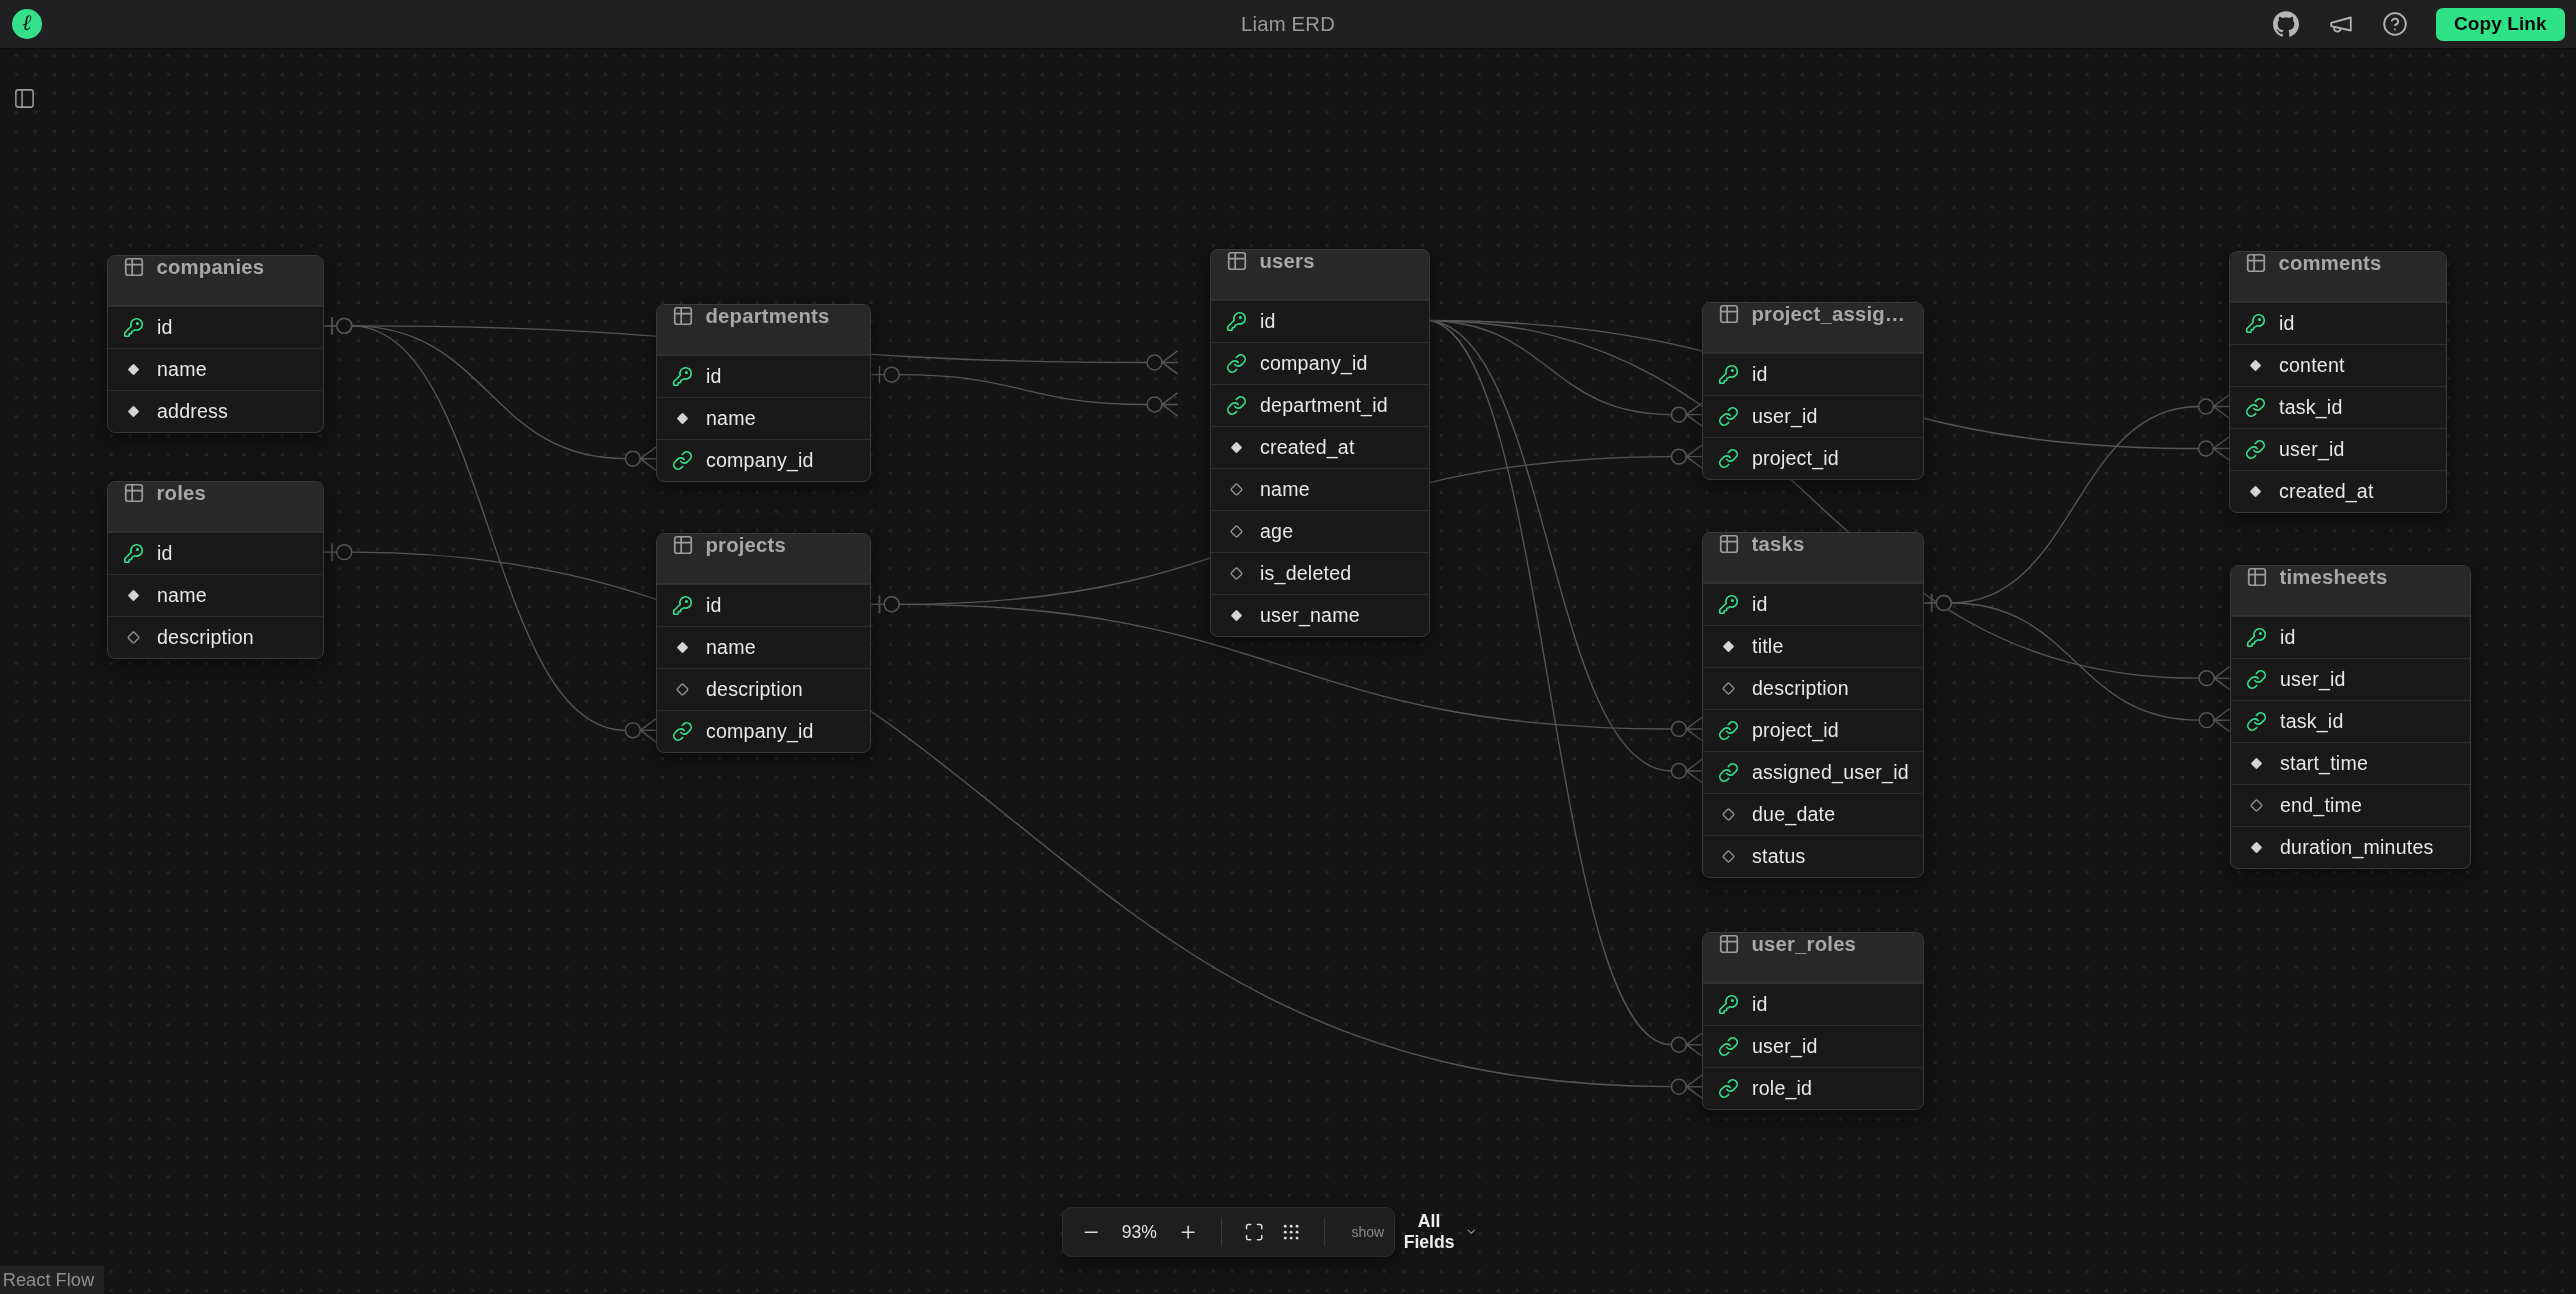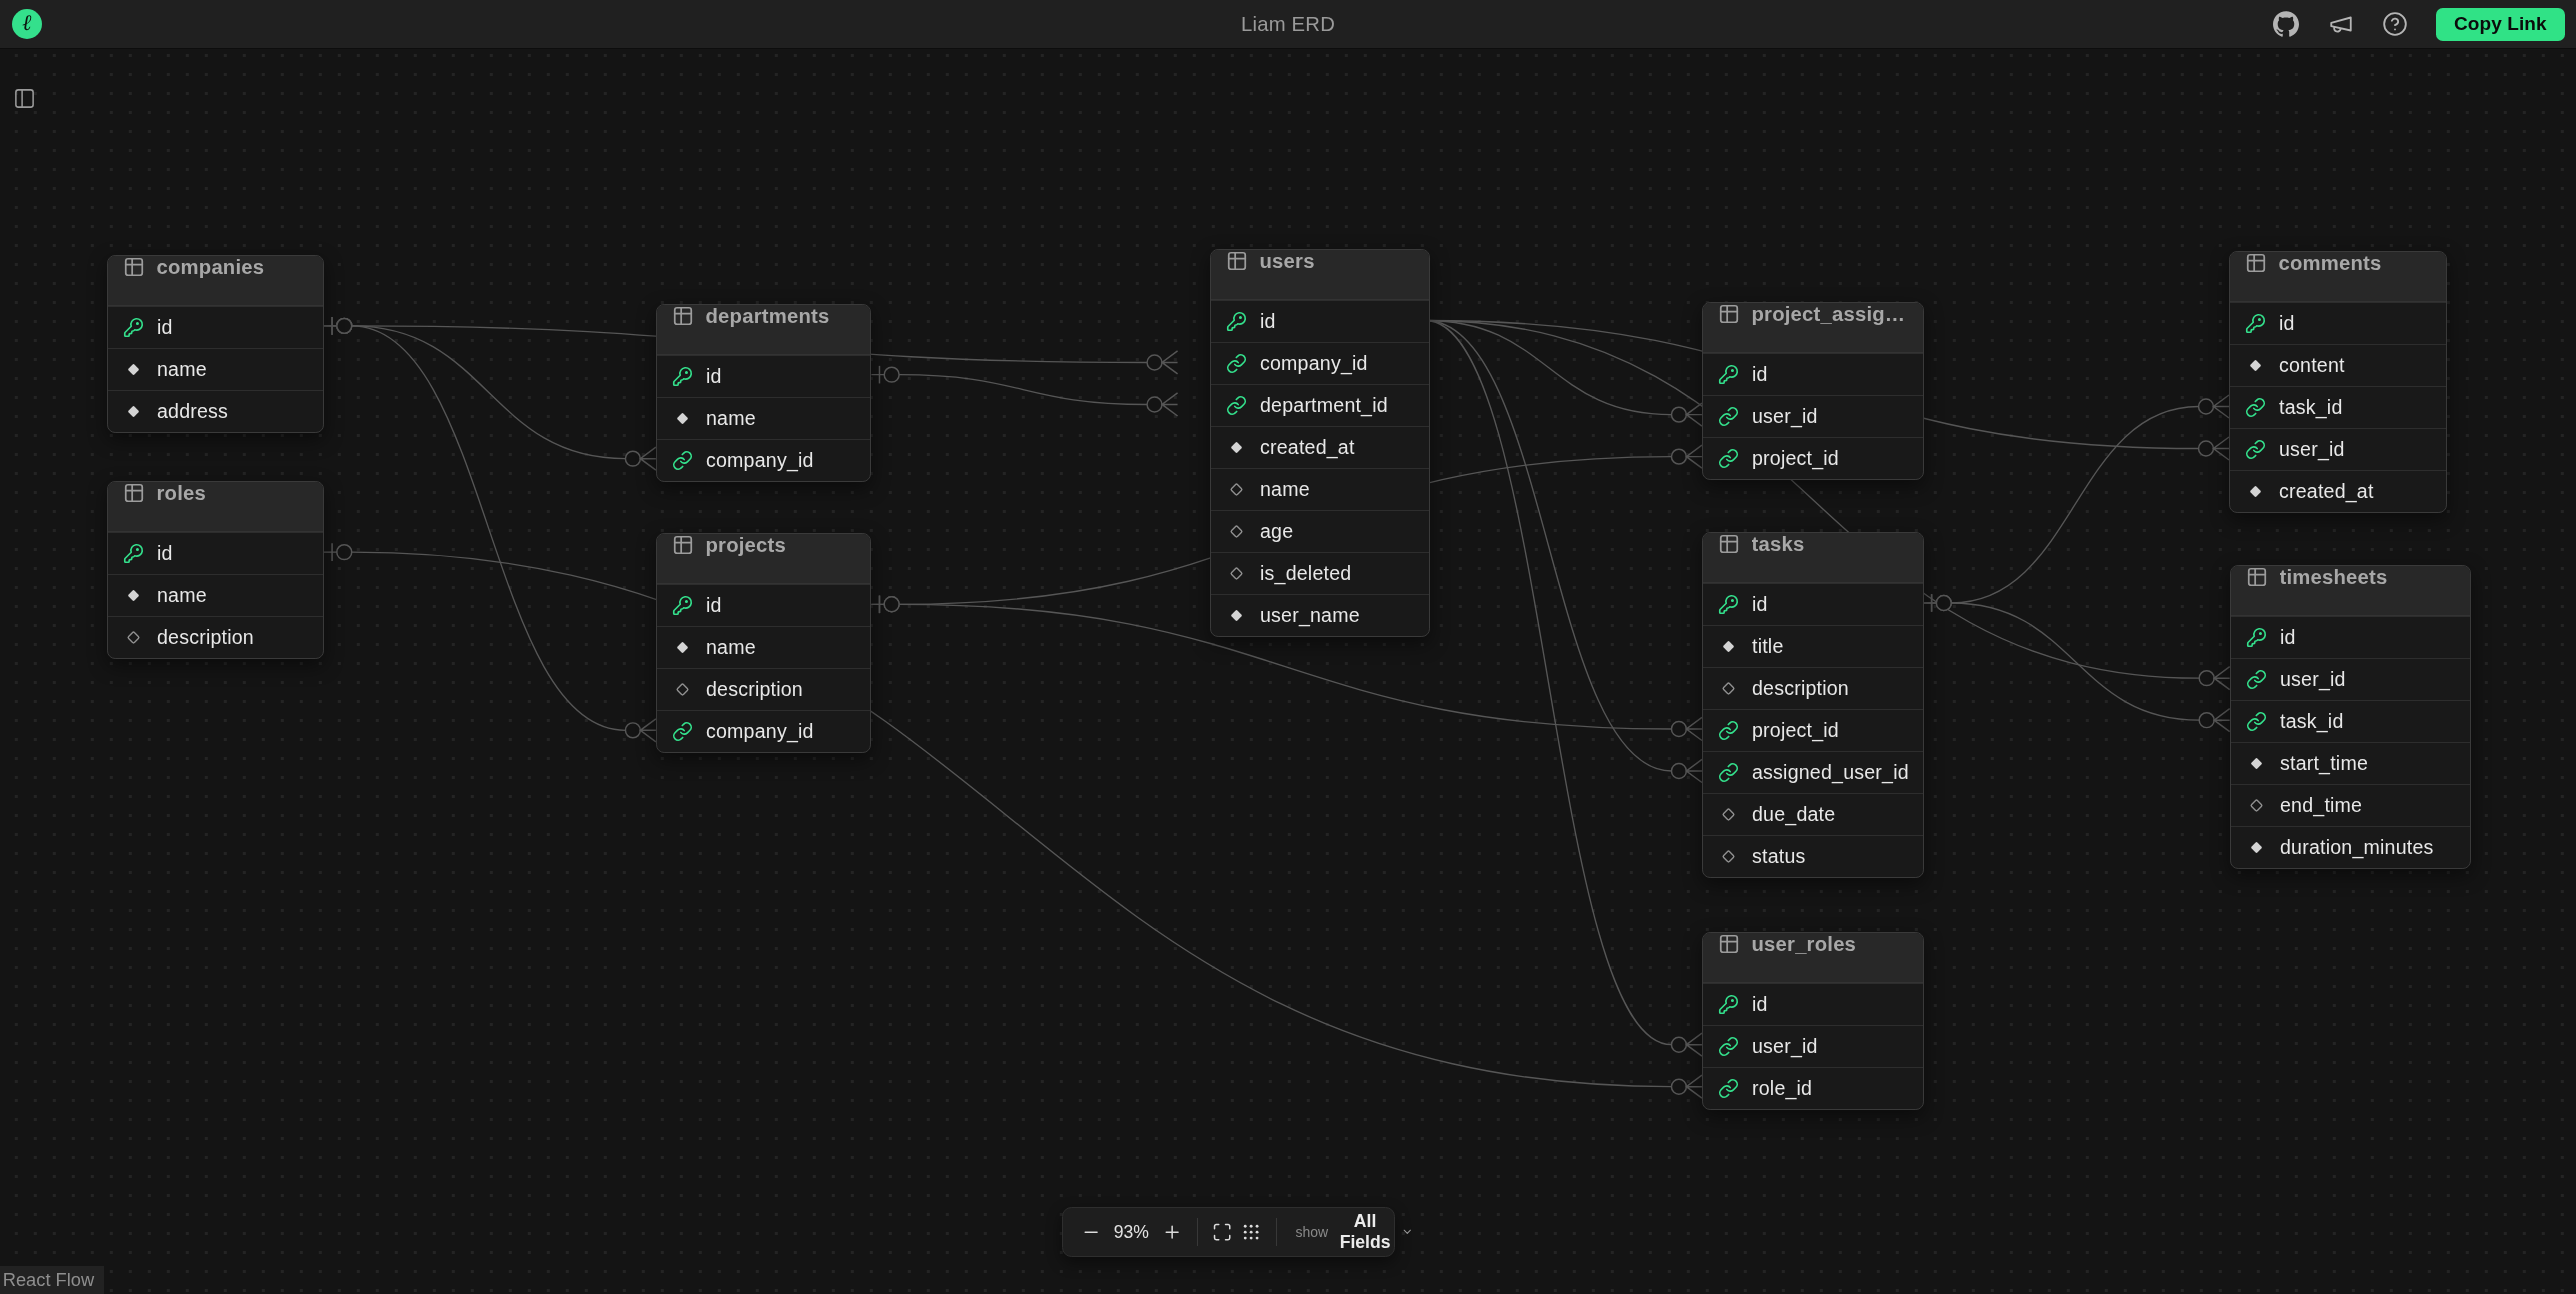--- a/index.html
+++ b/index.html
@@ -55,21 +55,21 @@
 
   
   .panel-toggle { position:absolute; left:8.8px; top:83px; width:31px; height:31px; z-index:5;
     background:none; border:none; color:#9a9a9a; cursor:pointer;
     display:flex; align-items:center; justify-content:center; }
   .panel-toggle svg { width:23px; height:23px; }
 
   .toolbar { position:absolute; left:1062px; top:1207px; width:333px; height:50px; z-index:5;
     background:#1e1e1e; border:1px solid #2e2e2e; border-radius:9.5px;
     box-shadow:0 5.4px 15px rgba(0,0,0,.45);
-    display:flex; align-items:center; padding:0 17.6px; gap:9px; }
+    display:flex; align-items:center; padding:0 17.6px; gap:17px; }
   .toolbar button { background:none; border:none; color:#dcdcdc; cursor:pointer;
     display:flex; align-items:center; justify-content:center; padding:0;
     font-family:"Liberation Sans", sans-serif; }
   .toolbar svg { width:20.3px; height:20.3px; }
   .zoom-level { font-size:17.6px; color:#e2e2e2; min-width:43px; text-align:center; }
   .tb-sep { width:1px; height:28.5px; background:#383838; margin:0 5.4px; flex:none; }
   .show-label { font-size:14px; color:#8a8a8a; margin-left:4.1px; }
   .fields-select { gap:8.1px; }
   .fields-select span { font-size:17.6px; font-weight:700; color:#ececec; }
   .fields-select svg { width:17.6px; height:17.6px; color:#9a9a9a; }

